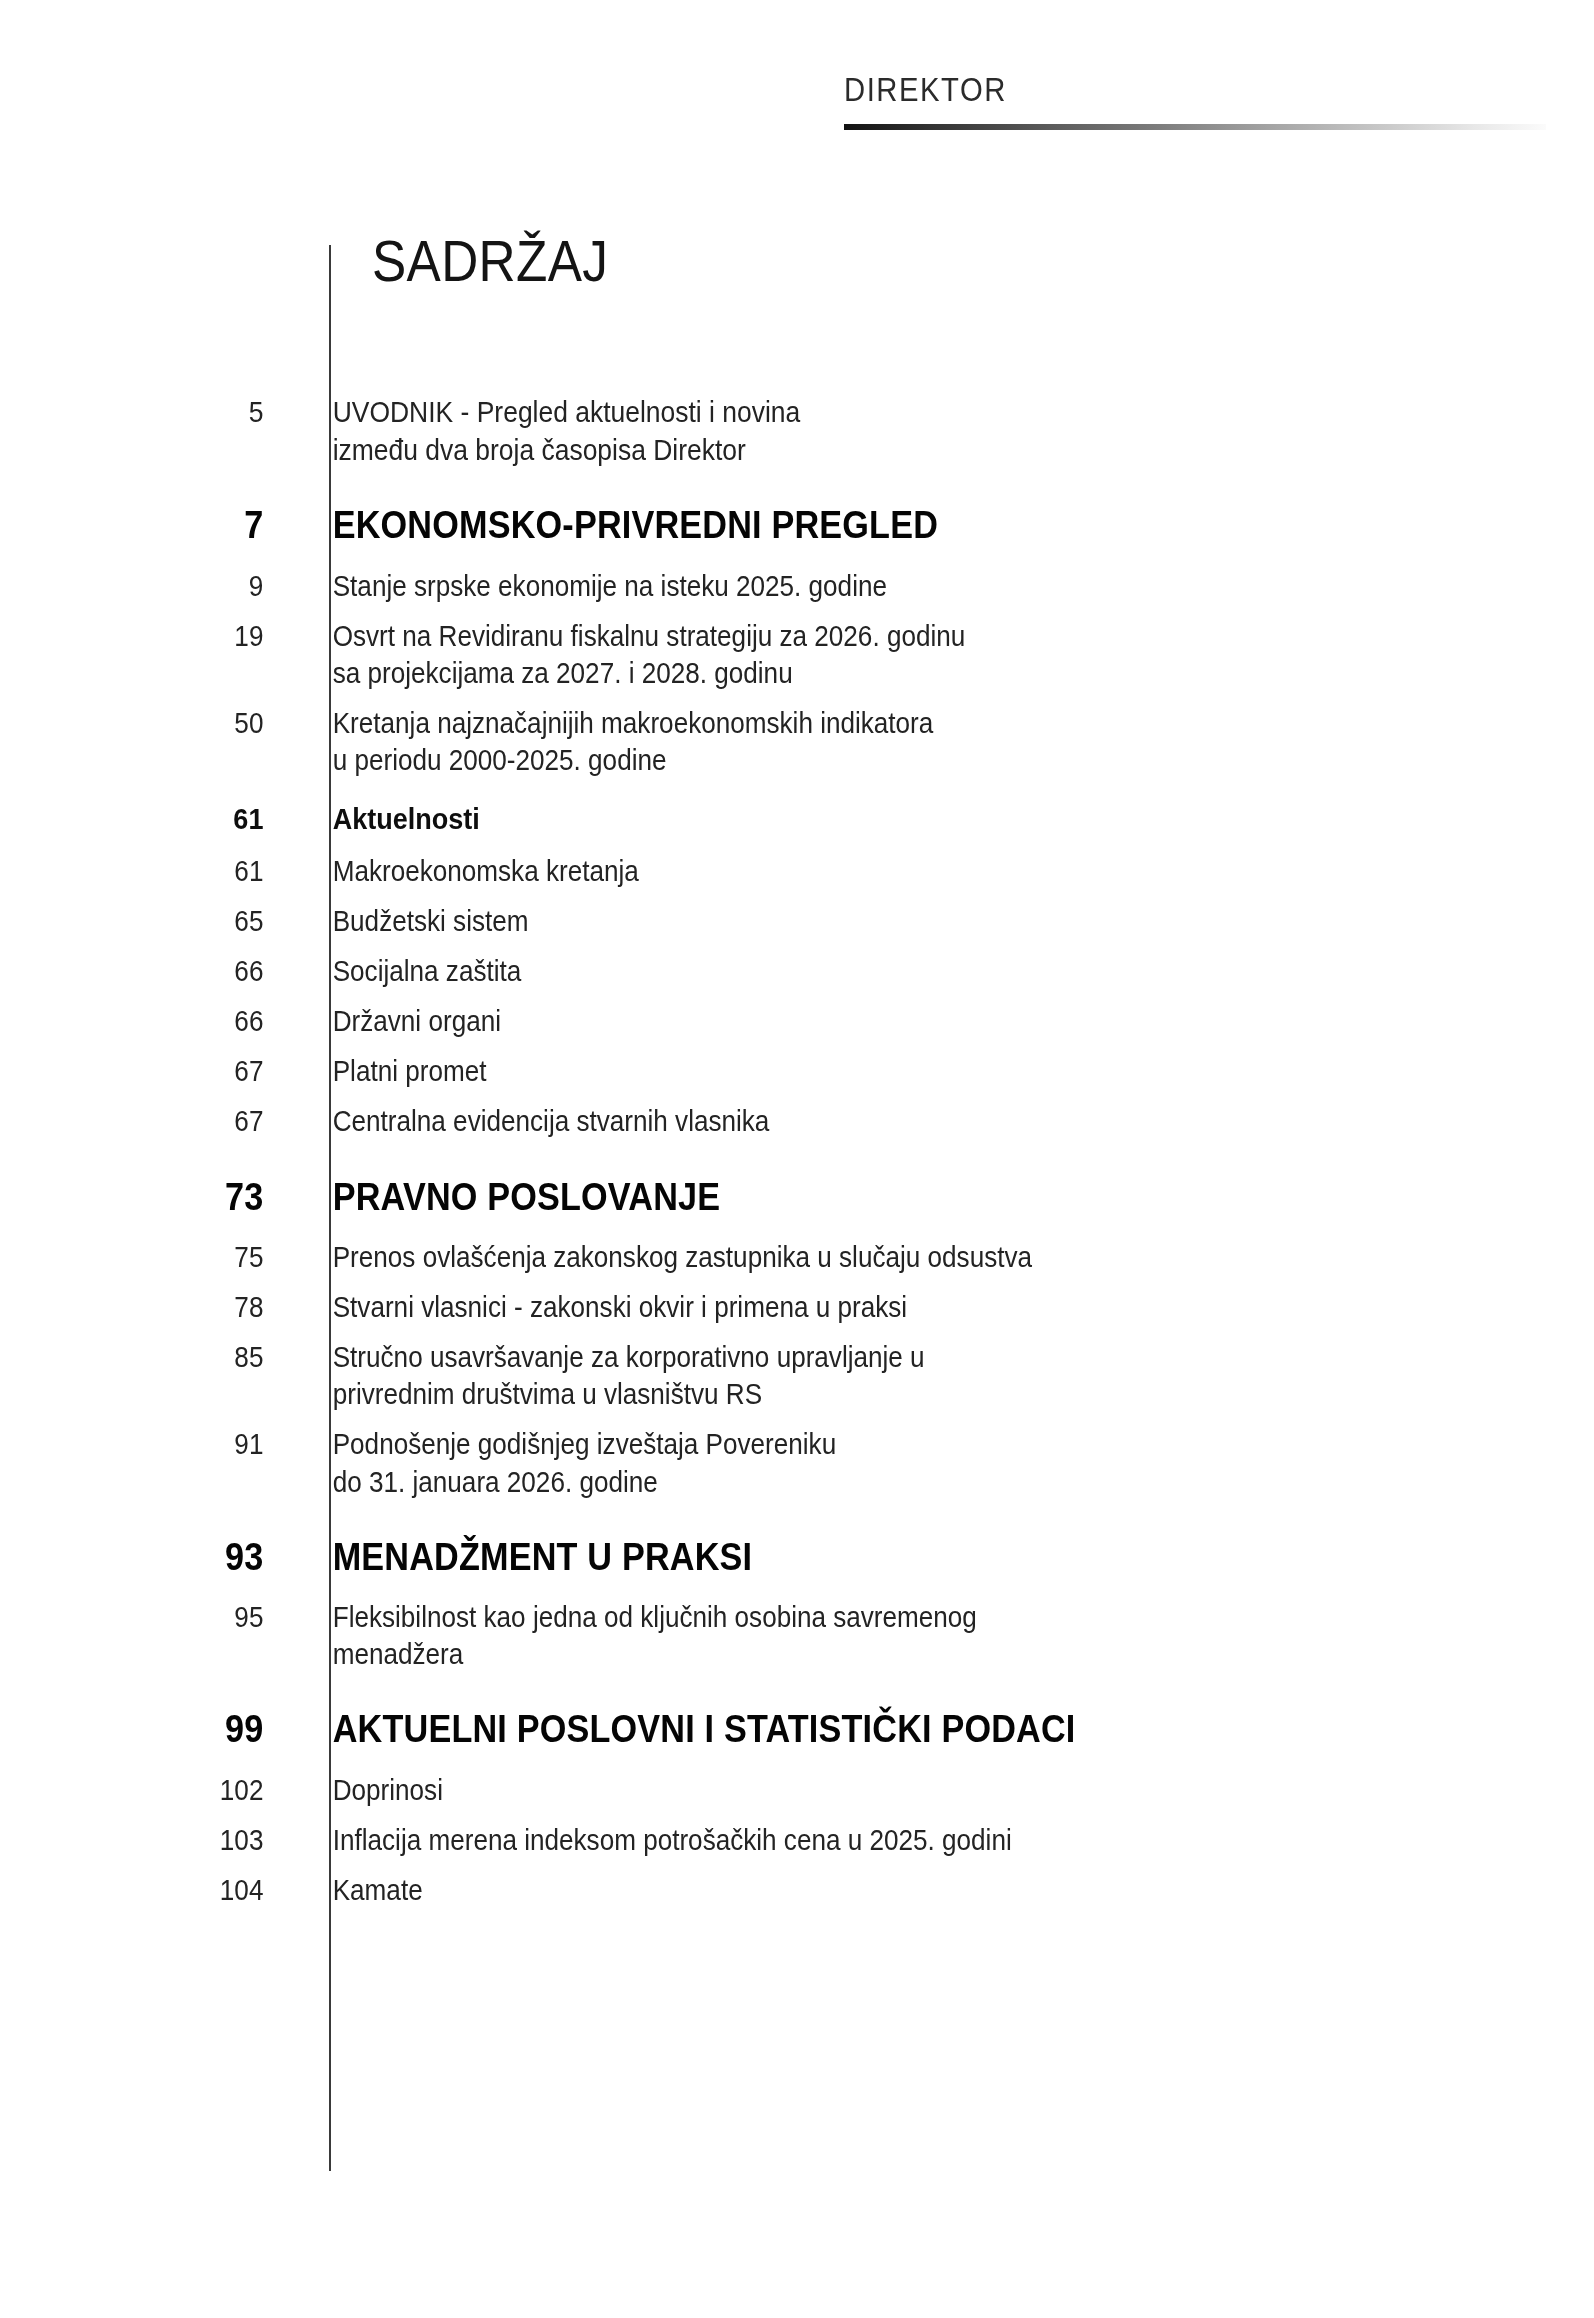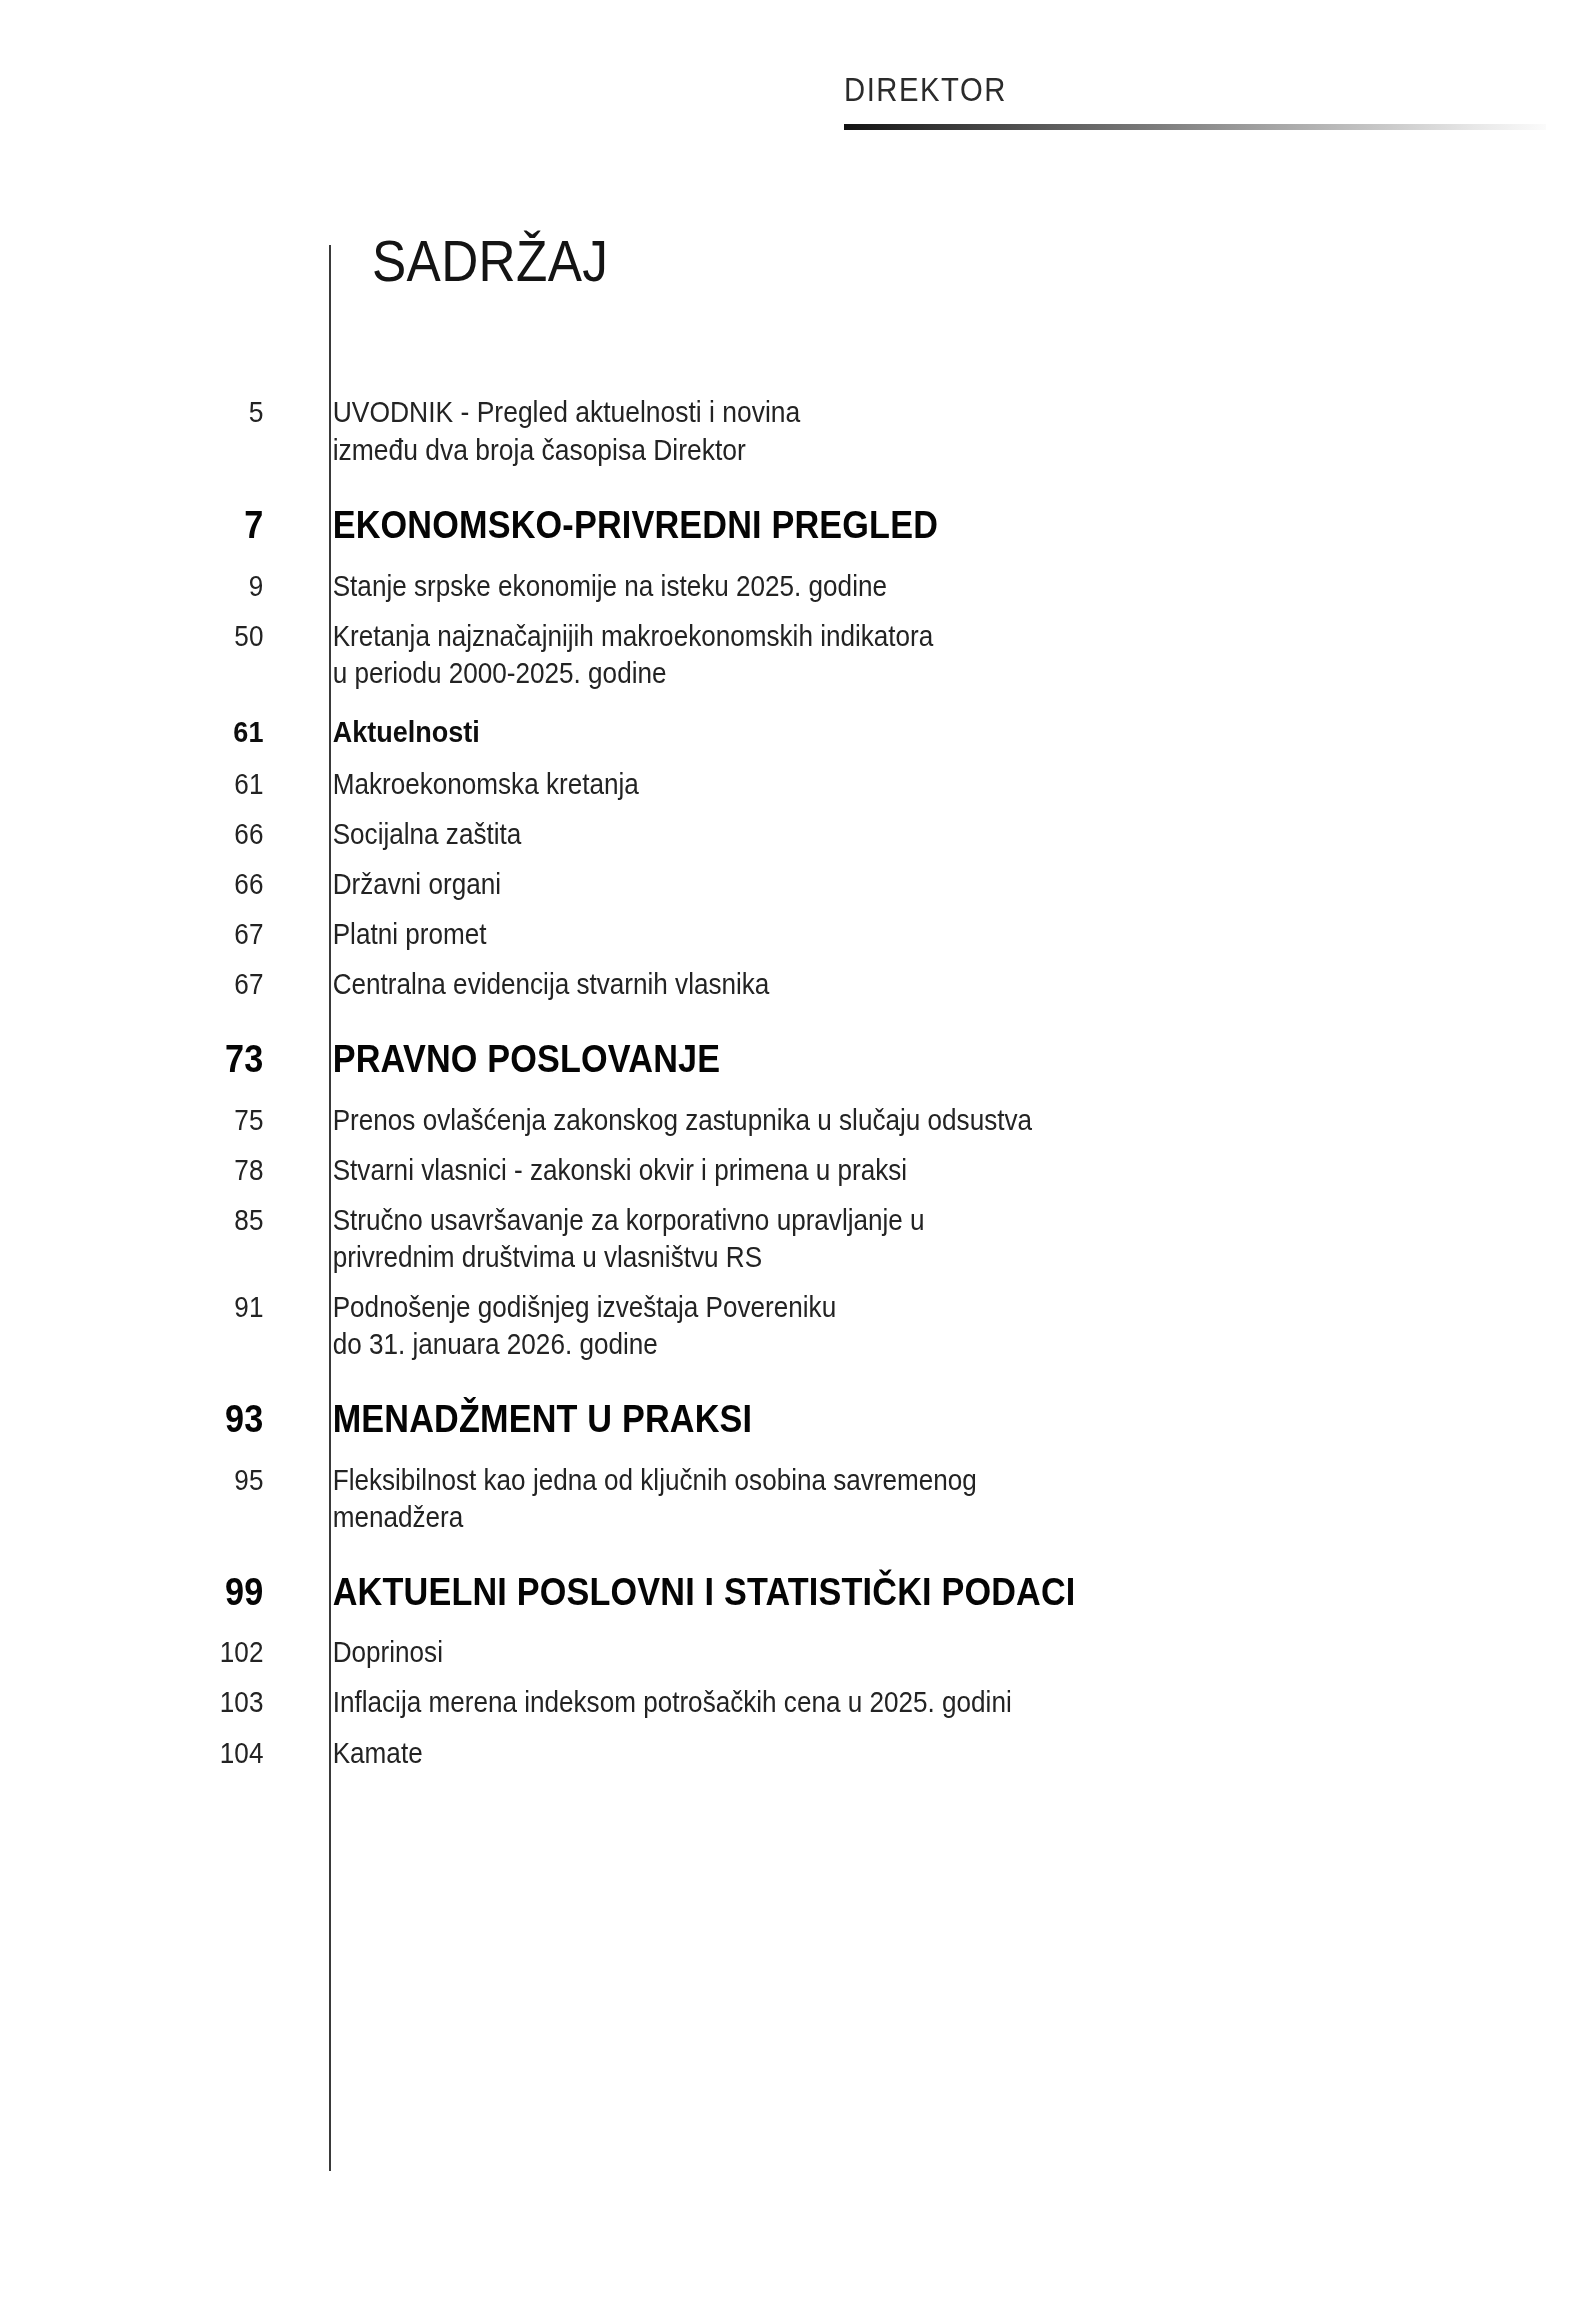--- a/index.html
+++ b/index.html
@@ -193,33 +193,42 @@
       </div>
       <div class="toc-row section">
         <div class="toc-page">7</div>
         <div class="toc-label">EKONOMSKO-PRIVREDNI PREGLED</div>
       </div>
       <div class="toc-row item">
         <div class="toc-page">9</div>
         <div class="toc-label">Stanje srpske ekonomije na isteku 2025. godine</div>
       </div>
       <div class="toc-row item">
+        <div class="toc-page">19</div>
+        <div class="toc-label">Osvrt na Revidiranu fiskalnu strategiju za 2026. godinu
+sa projekcijama za 2027. i 2028. godinu</div>
+      </div>
+      <div class="toc-row item">
         <div class="toc-page">50</div>
         <div class="toc-label">Kretanja najznačajnijih makroekonomskih indikatora
 u periodu 2000-2025. godine</div>
       </div>
       <div class="toc-row subhead">
         <div class="toc-page">61</div>
         <div class="toc-label">Aktuelnosti</div>
       </div>
       <div class="toc-row item">
         <div class="toc-page">61</div>
         <div class="toc-label">Makroekonomska kretanja</div>
       </div>
       <div class="toc-row item">
+        <div class="toc-page">65</div>
+        <div class="toc-label">Budžetski sistem</div>
+      </div>
+      <div class="toc-row item">
         <div class="toc-page">66</div>
         <div class="toc-label">Socijalna zaštita</div>
       </div>
       <div class="toc-row item">
         <div class="toc-page">66</div>
         <div class="toc-label">Državni organi</div>
       </div>
       <div class="toc-row item">
         <div class="toc-page">67</div>
         <div class="toc-label">Platni promet</div>

